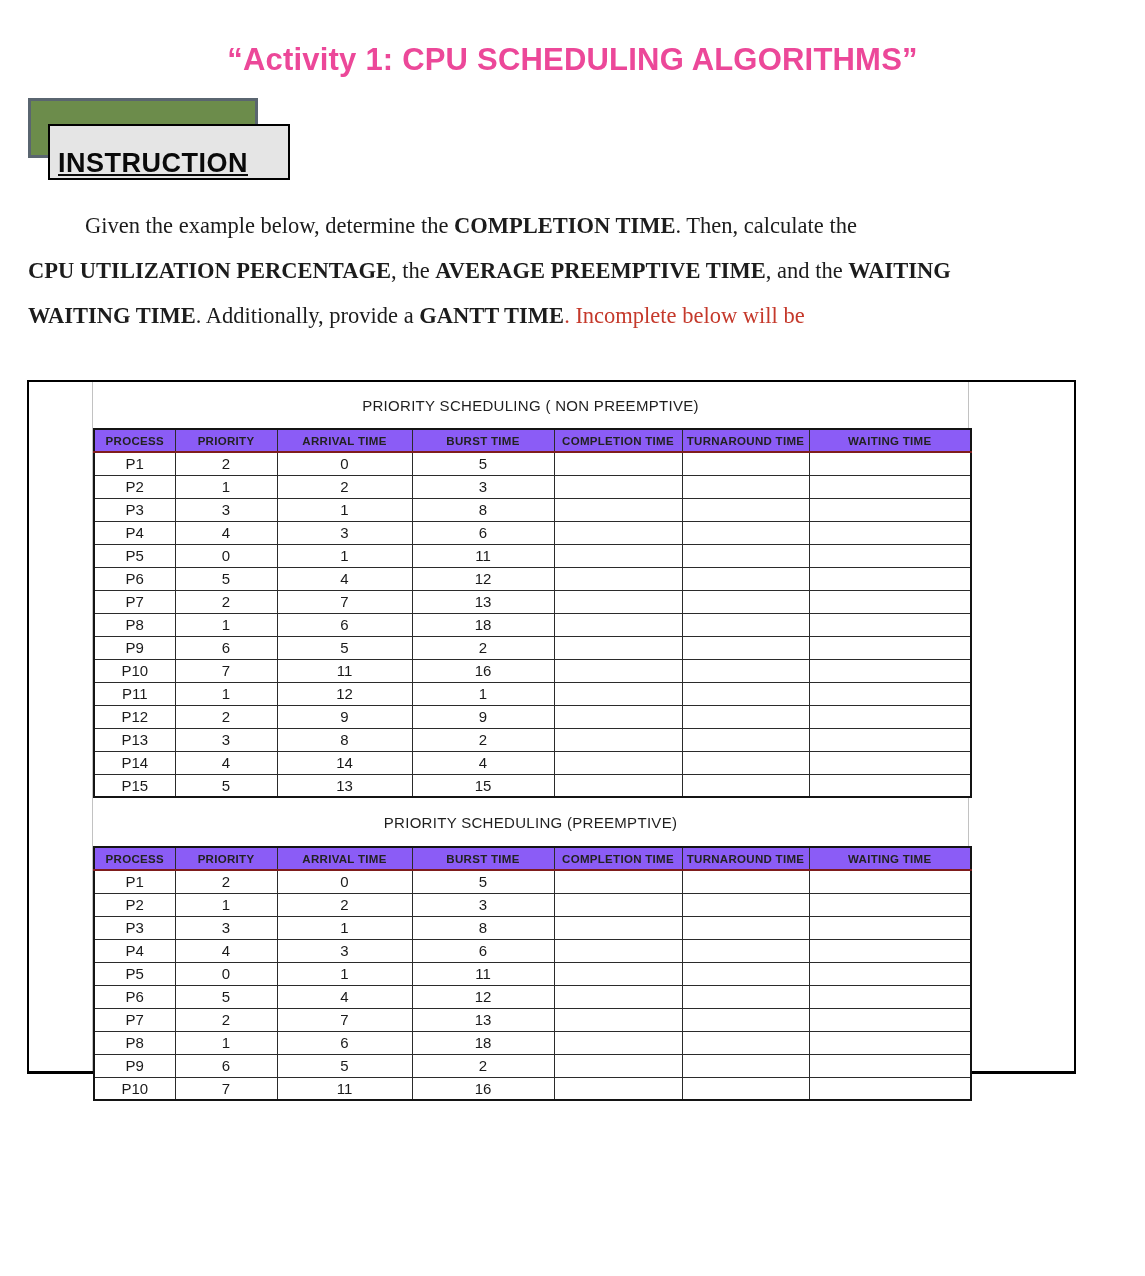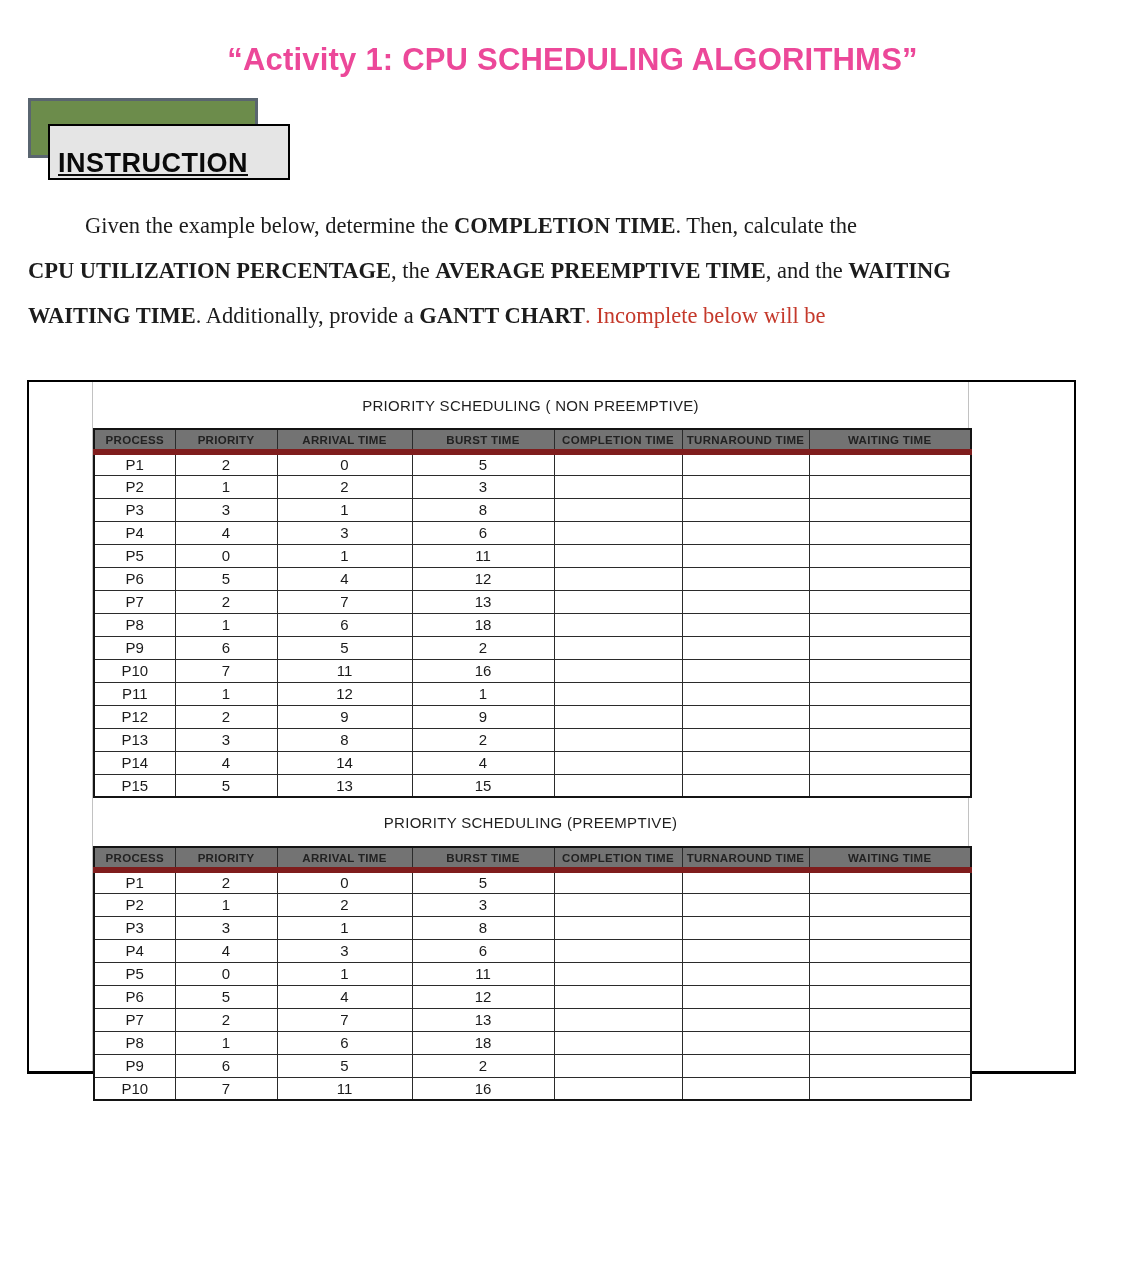--- a/index.html
+++ b/index.html
@@ -36,41 +36,41 @@
 
   .band { display:flex; align-items:center; justify-content:center; }
   .band-1 { height:46px; }
   .band-2 { height:48px; }
   .table-title { font-size:15px; color:#1f1f1f; letter-spacing:0.3px; }
 
   table.sched { border-collapse:collapse; width:100%; table-layout:fixed; }
   table.sched th, table.sched td { border:1px solid #2b2b2b; text-align:center;
                                    overflow:hidden; }
   table.sched { border:2px solid #141414; }
-  table.sched th { background:#737373; height:23px; font-size:11.5px; font-weight:600;
-                   color:#222; letter-spacing:0.3px; border-bottom:6px solid #7f1d1d; }
+  table.sched th { background:#8b5cf6; height:23px; font-size:11.5px; font-weight:600;
+                   color:#222; letter-spacing:0.3px; border-bottom:2px solid #7f1d1d; }
   table.sched td { height:23px; font-size:15px; color:#1a1a1a; background:#fff; }
 
   col.c1{width:81px;} col.c2{width:102px;} col.c3{width:135px;} col.c4{width:142px;}
   col.c5{width:128px;} col.c6{width:127px;} col.c7{width:162px;}
 </style>
 </head>
 <body>
 
 <div class="page-title">“Activity 1: CPU SCHEDULING ALGORITHMS”</div>
 
 <div class="green-accent"></div>
 <div class="instruction-box">
   <span class="instruction-label">INSTRUCTION</span>
 </div>
 
 <div class="para">
     <div class="para-line indent"><span class="">Given the example below, determine the </span><span class="seg-b ">COMPLETION TIME</span><span class="">. Then, calculate the</span></div>
     <div class="para-line"><span class="seg-b ">CPU UTILIZATION PERCENTAGE</span><span class="">, the </span><span class="seg-b ">AVERAGE PREEMPTIVE TIME</span><span class="">, and the </span><span class="seg-b ">WAITING</span></div>
-    <div class="para-line"><span class="seg-b ">WAITING TIME</span><span class="">. Additionally, provide a </span><span class="seg-b ">GANTT CHART</span><span class="seg-r">. Incomplete below will be</span></div>
+    <div class="para-line"><span class="seg-b ">WAITING TIME</span><span class="">. Additionally, provide a </span><span class="seg-b ">GANTT TIME</span><span class="seg-r">. Incomplete below will be</span></div>
   </div>
 
 <div class="frame">
   <div class="sheet">
 
     <div class="band band-1">
       <span class="table-title">PRIORITY SCHEDULING ( NON PREEMPTIVE)</span>
     </div>
     <table class="sched">
       <colgroup>

